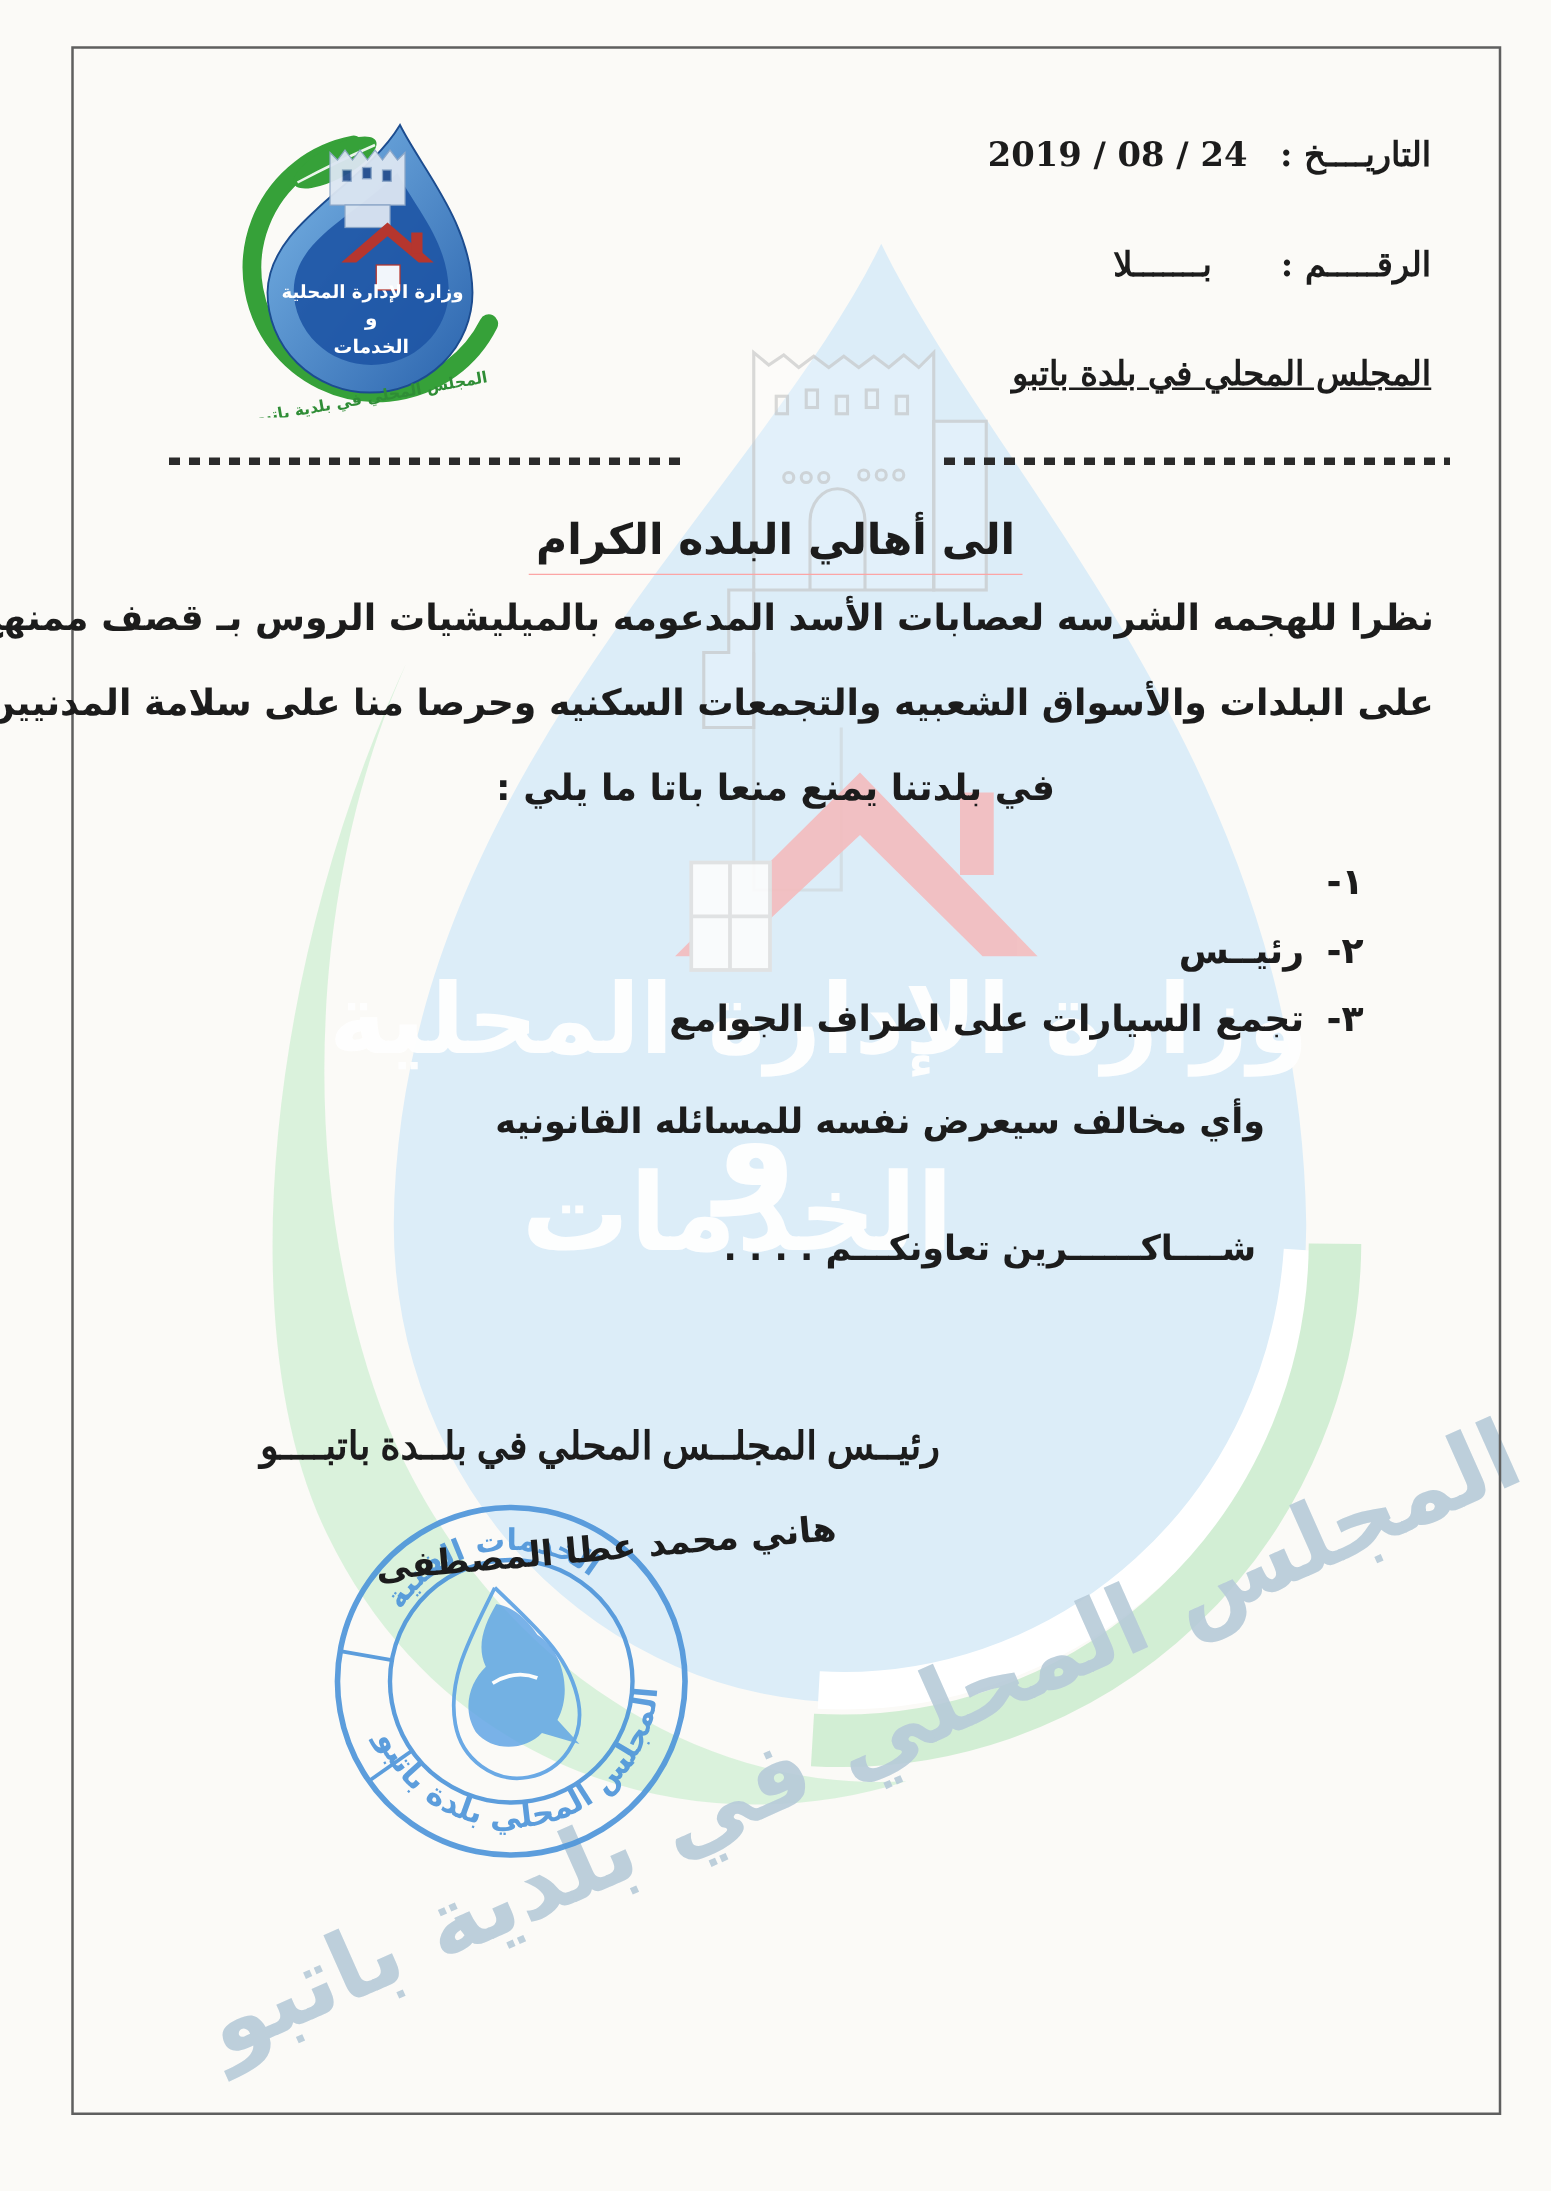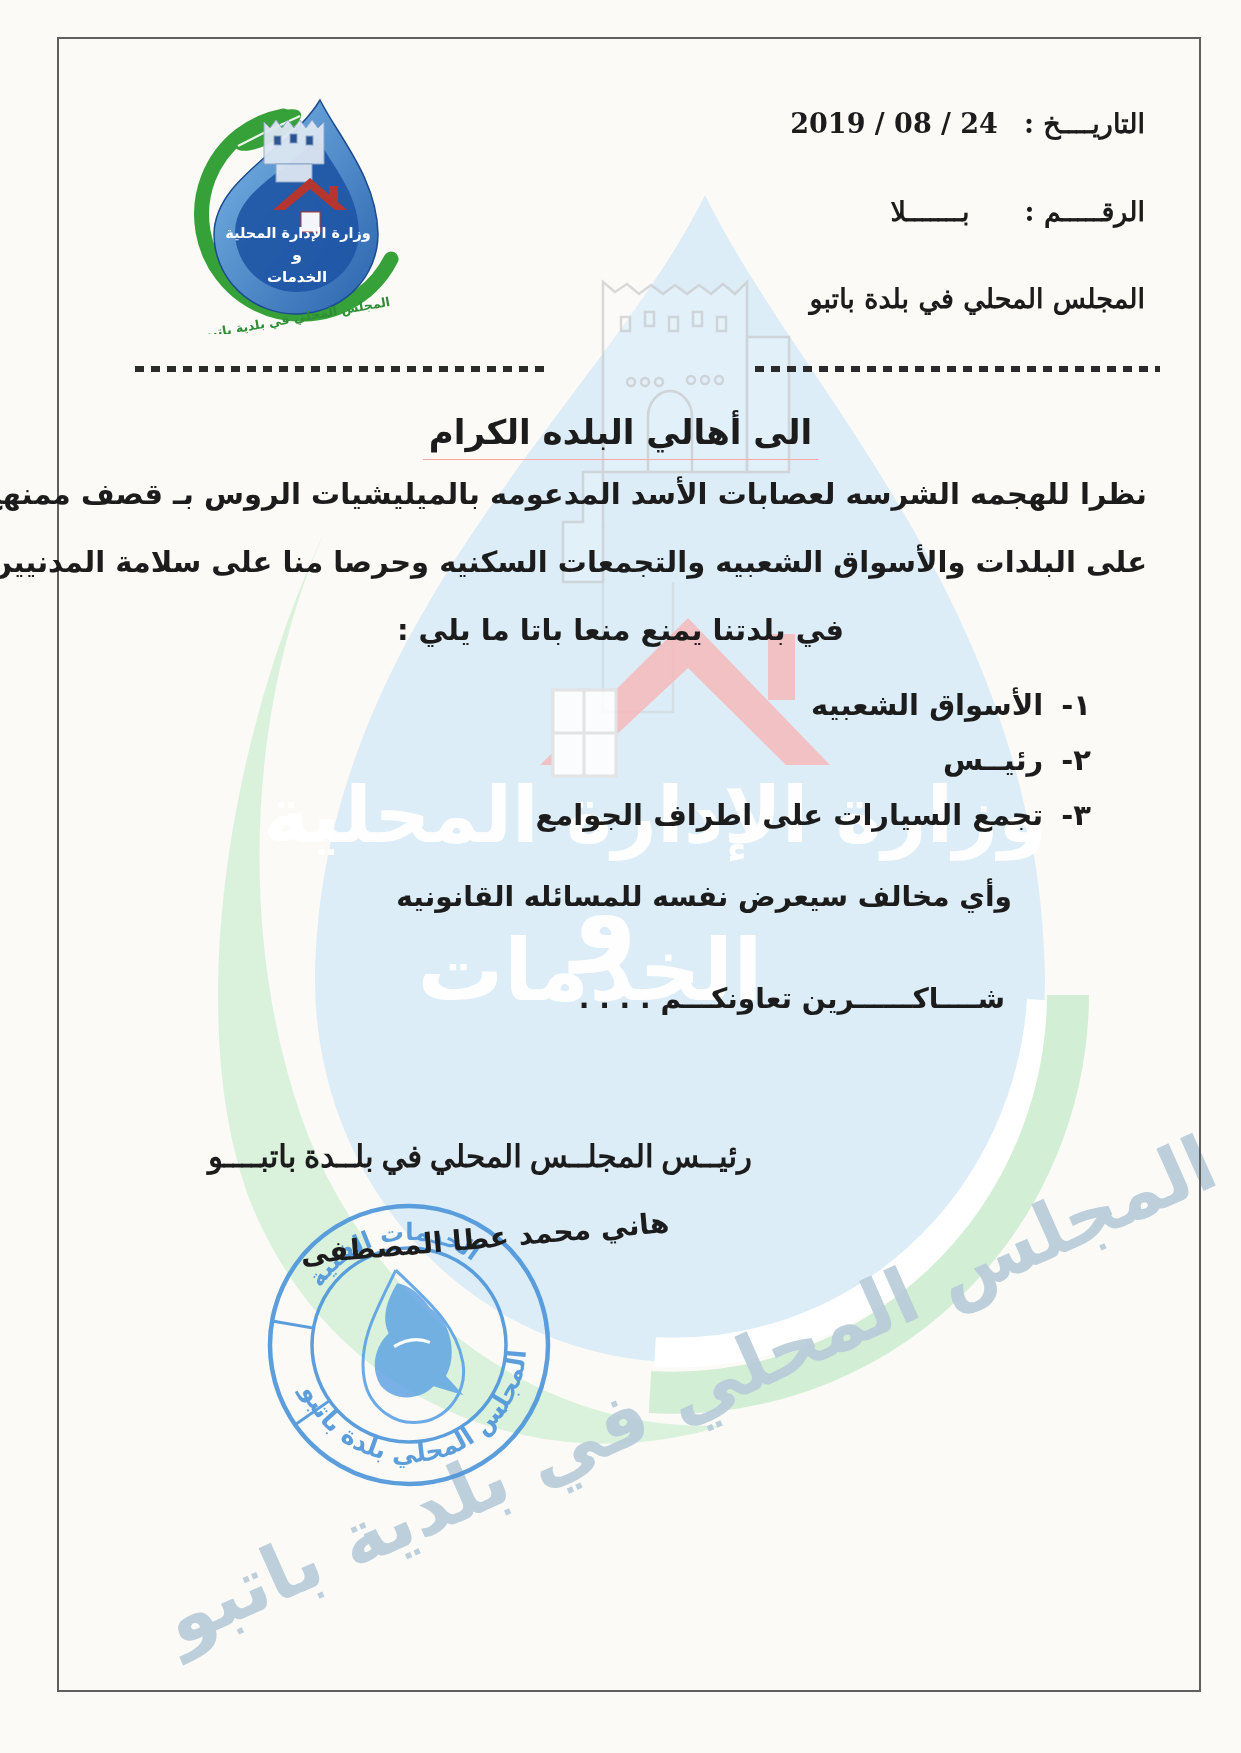--- a/index.html
+++ b/index.html
@@ -134,37 +134,36 @@
 </svg>
 
 <div class="c hdr hdr-row hdr-gap" style="top:108px;right:96px;">
   <span>التاريــــخ :</span>
   <span dir="ltr">2019 / 08 / 24</span>
 </div>
 <div class="c hdr hdr-row hdr-gap2" style="top:196px;right:96px;">
   <span>الرقـــــم :</span>
   <span>بـــــــلا</span>
 </div>
-<div class="c hdr" style="top:283px;right:96px;">المجلس المحلي في بلدة باتبو</div>
+<div class="c hdr" style="top:283px;right:96px;text-decoration:underline;">المجلس المحلي في بلدة باتبو</div>
 
 <div class="c dash-seg" style="top:366px;left:135px;width:415px;"></div>
 <div class="c dash-seg" style="top:366px;left:755px;width:405px;"></div>
 
 <div id="title-wrap" class="c">
   <span id="title">الى أهالي البلده الكرام</span>
 </div>
 
 <div class="c bodyline" style="top:477px;right:94px;">نظرا للهجمه الشرسه لعصابات الأسد المدعومه بالميليشيات الروس بـ قصف ممنهج</div>
 <div class="c bodyline" style="top:545px;right:94px;">على البلدات والأسواق الشعبيه والتجمعات السكنيه وحرصا منا على سلامة المدنيين</div>
 <div class="c bodyline" style="top:613px;left:0;right:0;text-align:center;">في بلدتنا يمنع منعا باتا ما يلي :</div>
 
 <div class="c" style="top:678px;right:150px;">
   <div class="listrow">
     <span>١-</span>
-    <span>الأسواق الشعبيه</span>
   </div>
   <div class="listrow">
     <span>٢-</span>
     <span>رئيــس</span>
   </div>
   <div class="listrow">
     <span>٣-</span>
     <span>تجمع السيارات على اطراف الجوامع</span>
   </div>
 </div>

